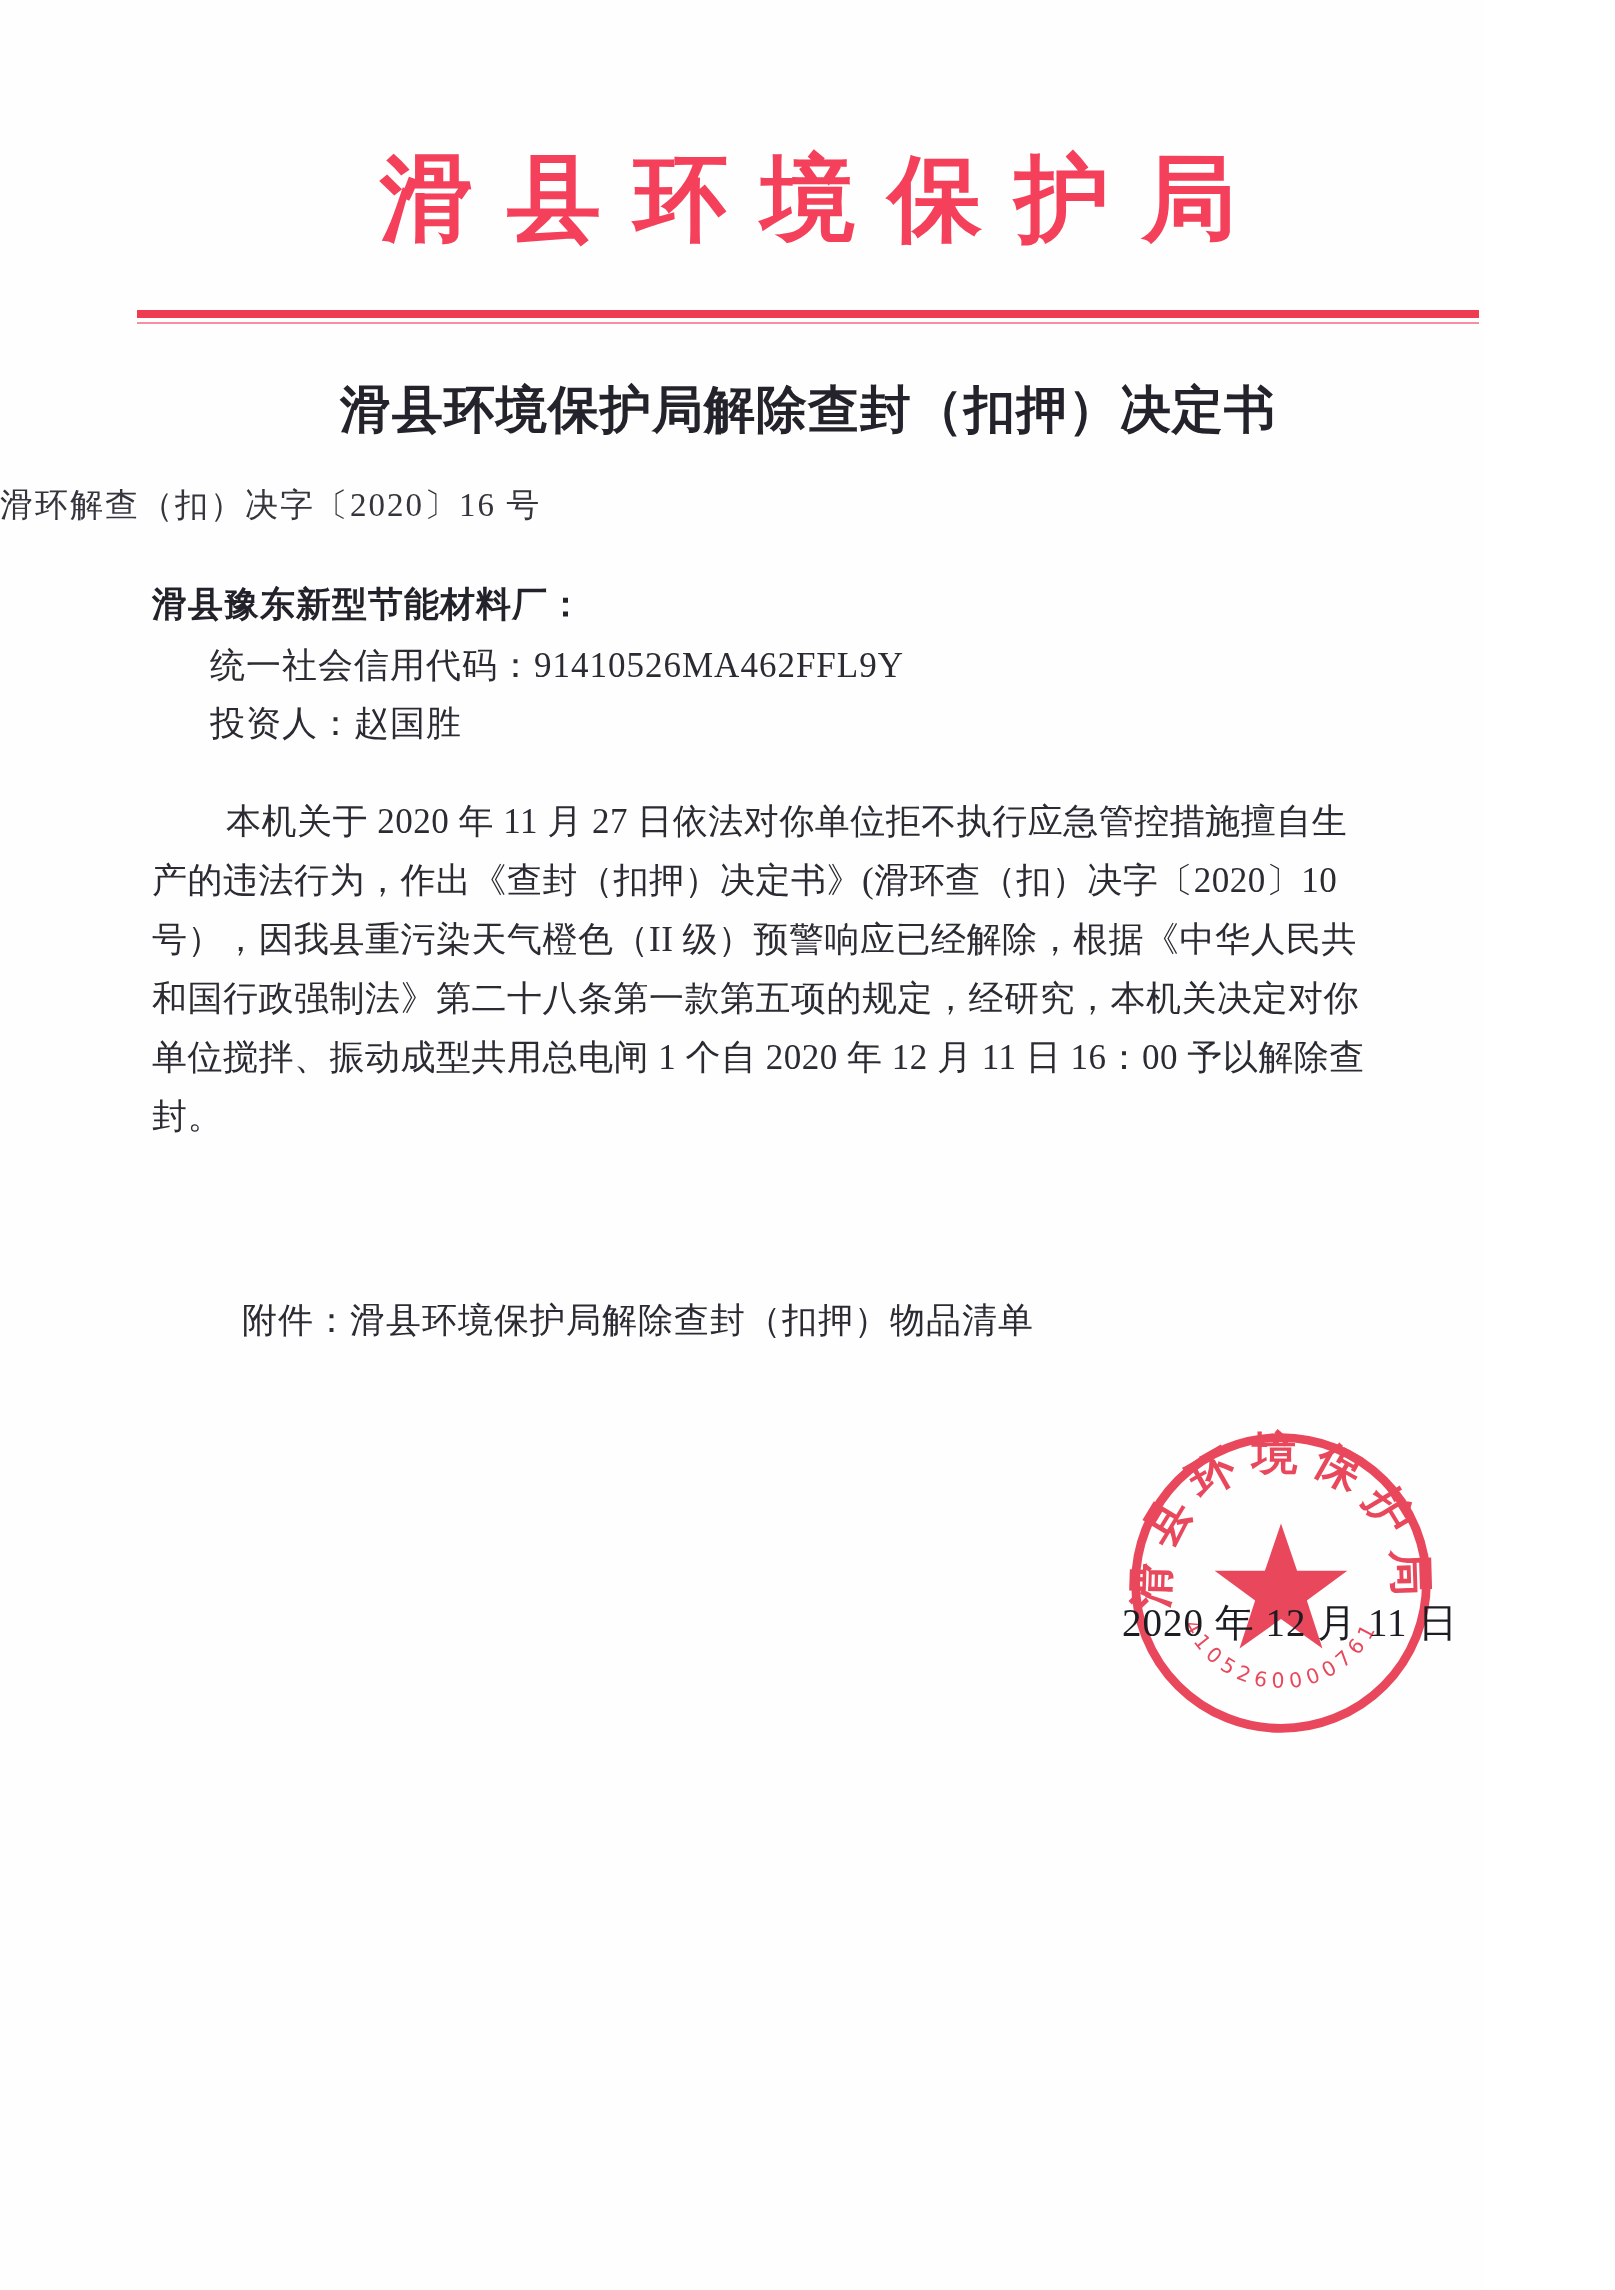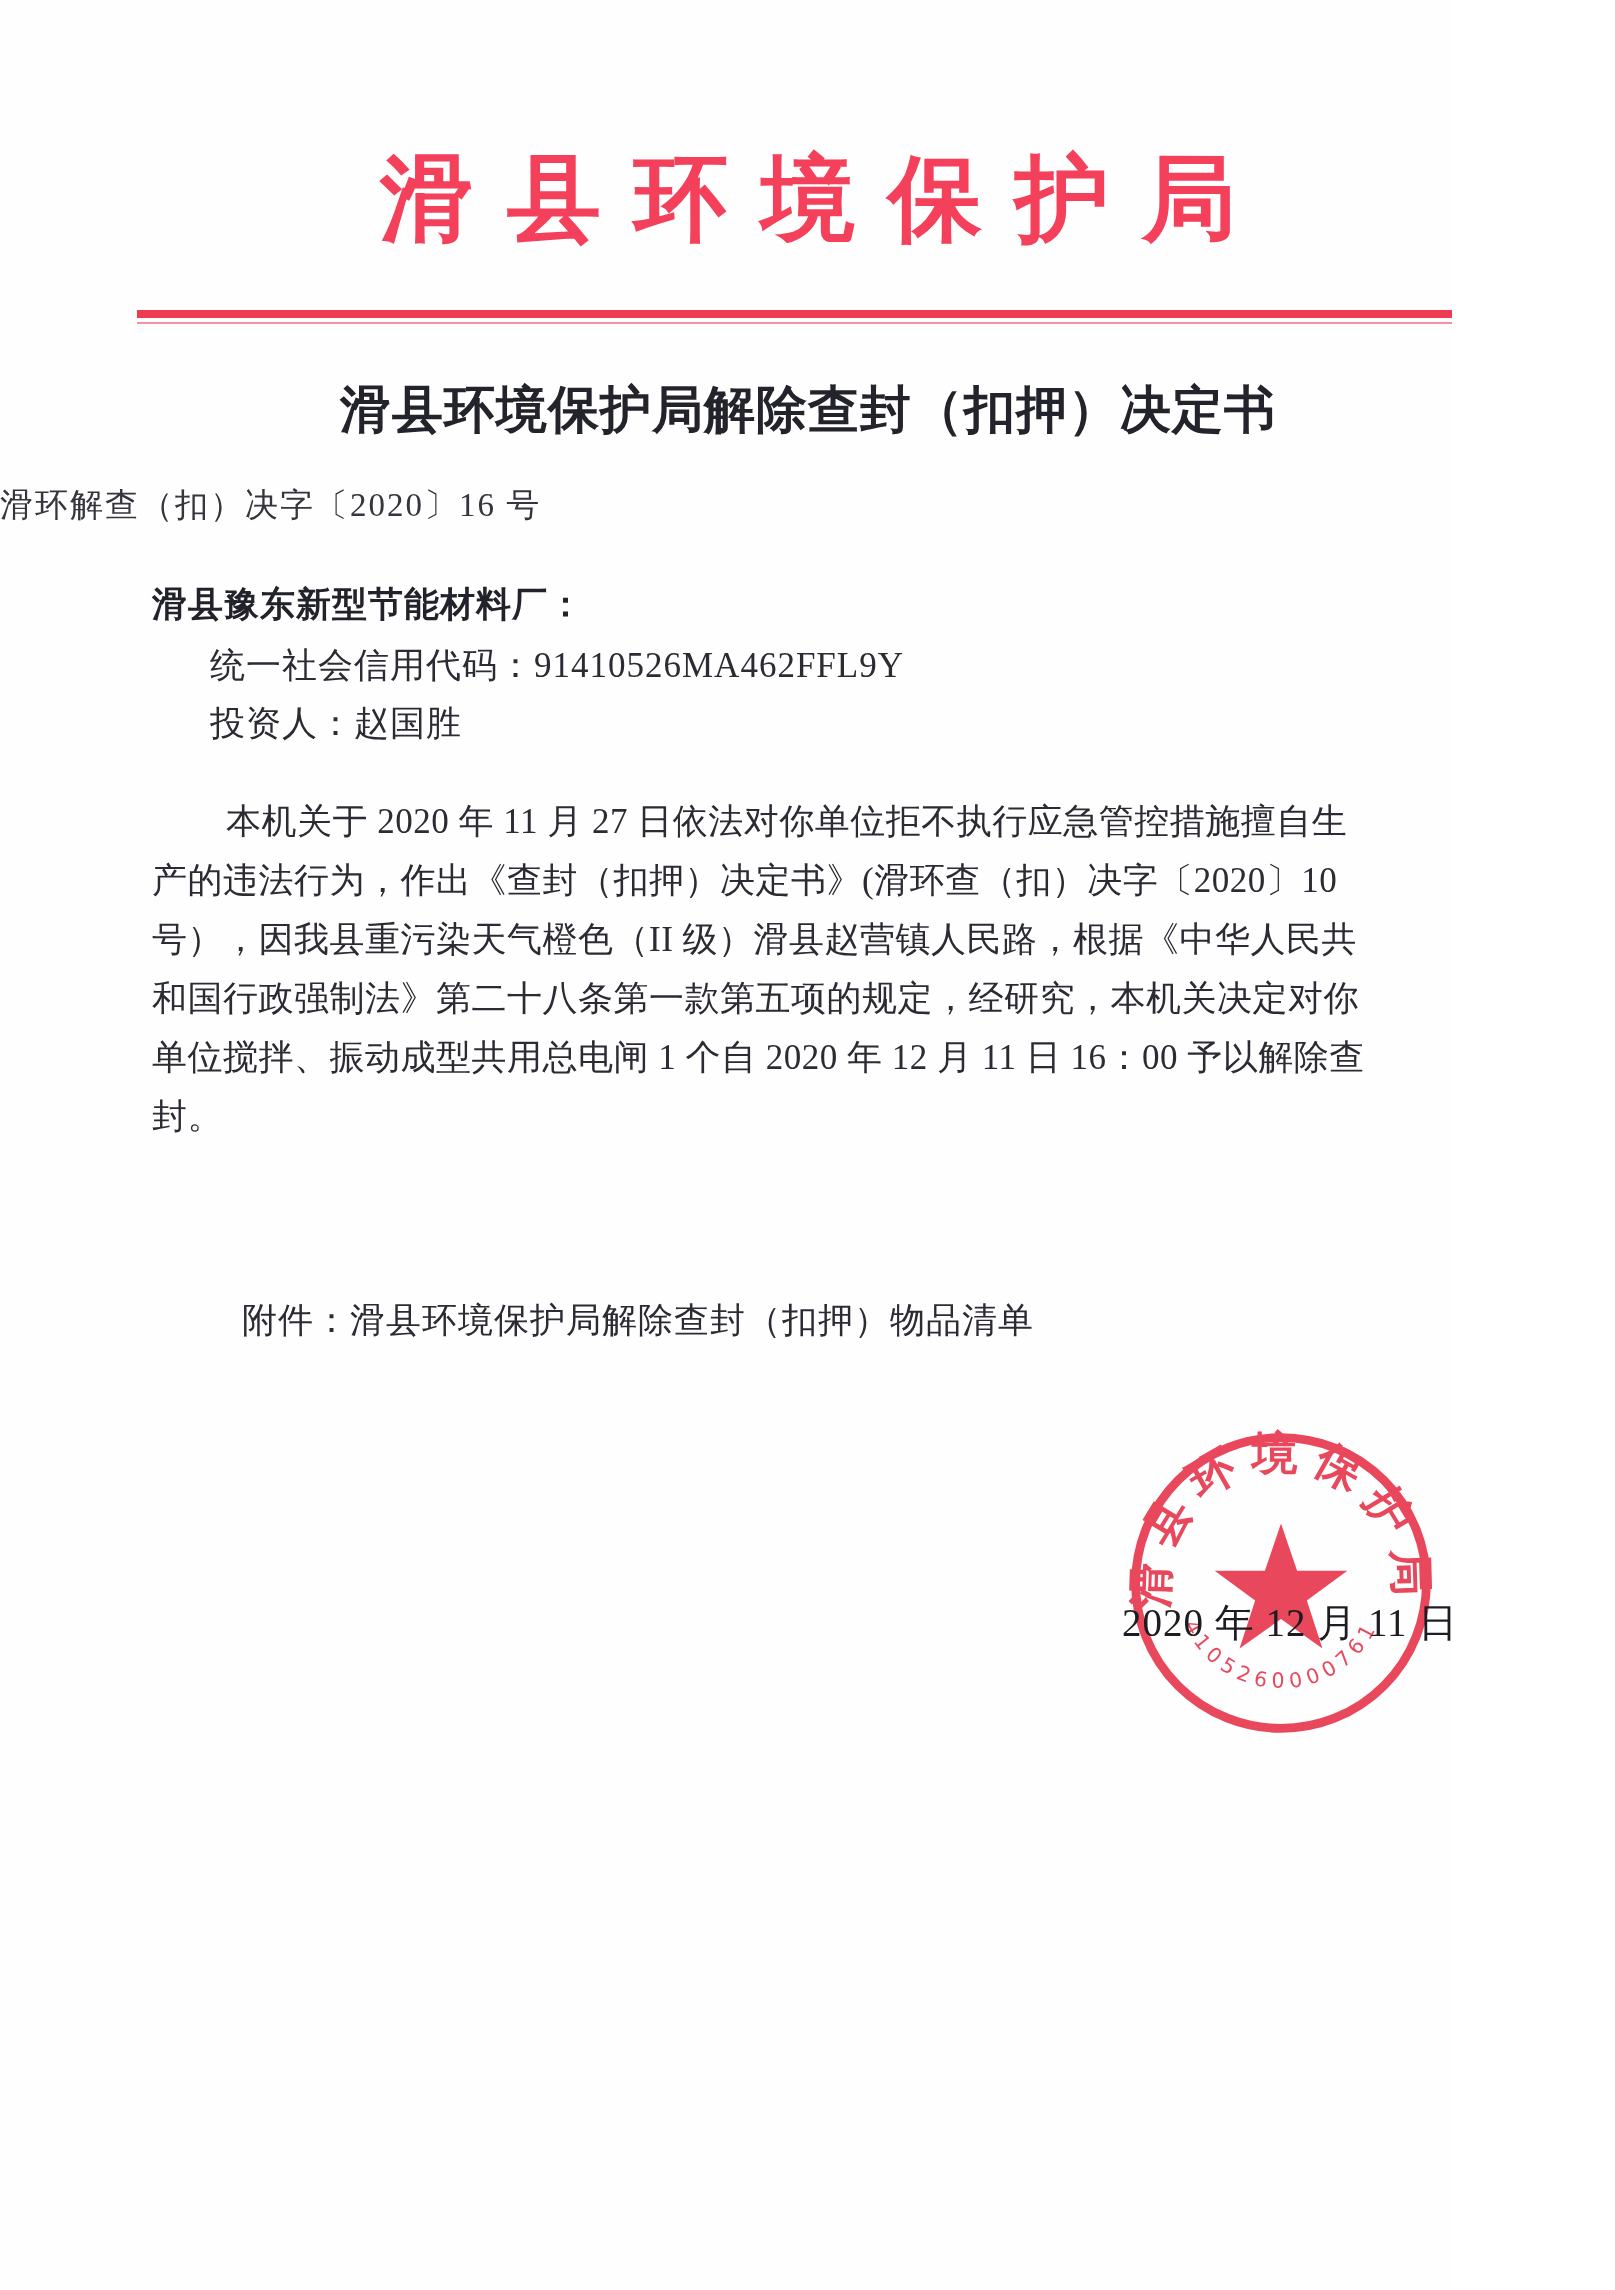--- a/index.html
+++ b/index.html
@@ -10,20 +10,21 @@
   body {
     font-family: "Liberation Serif", "DejaVu Serif", serif;
     color: #2b2b33;
   }
   #page {
     position: relative;
     width: 1452px;
     height: 2291px;
     background: #fefefe;
     overflow: hidden;
+    padding-left: 32px;
   }
 
   
   #letterhead {
     position: absolute;
     top: 146px;
     left: 0;
     width: 1616px;
     text-align: center;
   }
@@ -166,21 +167,21 @@
     <div class="recipient">滑县豫东新型节能材料厂：</div>
 
     <div class="info-line">统一社会信用代码：91410526MA462FFL9Y</div>
 
 
     <div class="info-line">投资人：赵国胜</div>
 
     <div id="para-main">
       <span class="bline"><span class="indent2"></span><span>本机关于 2020 年 11 月 27 日依法对你单位拒不执行应急管控措施擅自生</span></span>
       <span class="bline">产的违法行为，作出《查封（扣押）决定书》(滑环查（扣）决字〔2020〕10</span>
-      <span class="bline">号），因我县重污染天气橙色（II 级）滑县赵营镇人民路，根据《中华人民共</span>
+      <span class="bline">号），因我县重污染天气橙色（II 级）预警响应已经解除，根据《中华人民共</span>
       <span class="bline">和国行政强制法》第二十八条第一款第五项的规定，经研究，本机关决定对你</span>
       <span class="bline">单位搅拌、振动成型共用总电闸 1 个自 2020 年 12 月 11 日 16：00 予以解除查</span>
       <span class="bline">封。</span>
     </div>
   </div>
 
   <div id="attachment-line">附件：滑县环境保护局解除查封（扣押）物品清单</div>
 
   <div id="seal">
     <svg width="322" height="322" viewBox="0 0 330 330" xmlns="http://www.w3.org/2000/svg">

